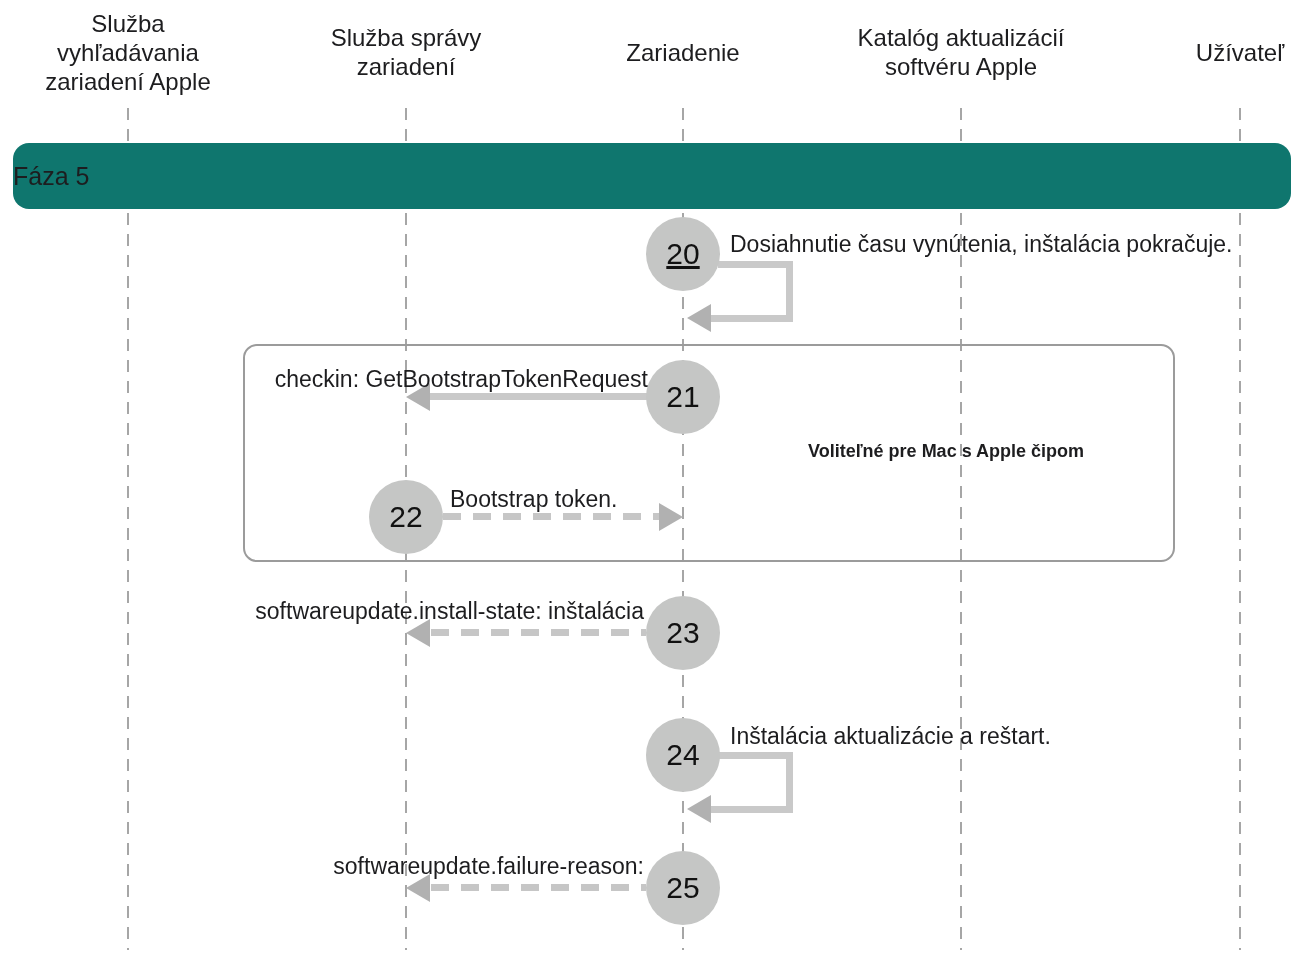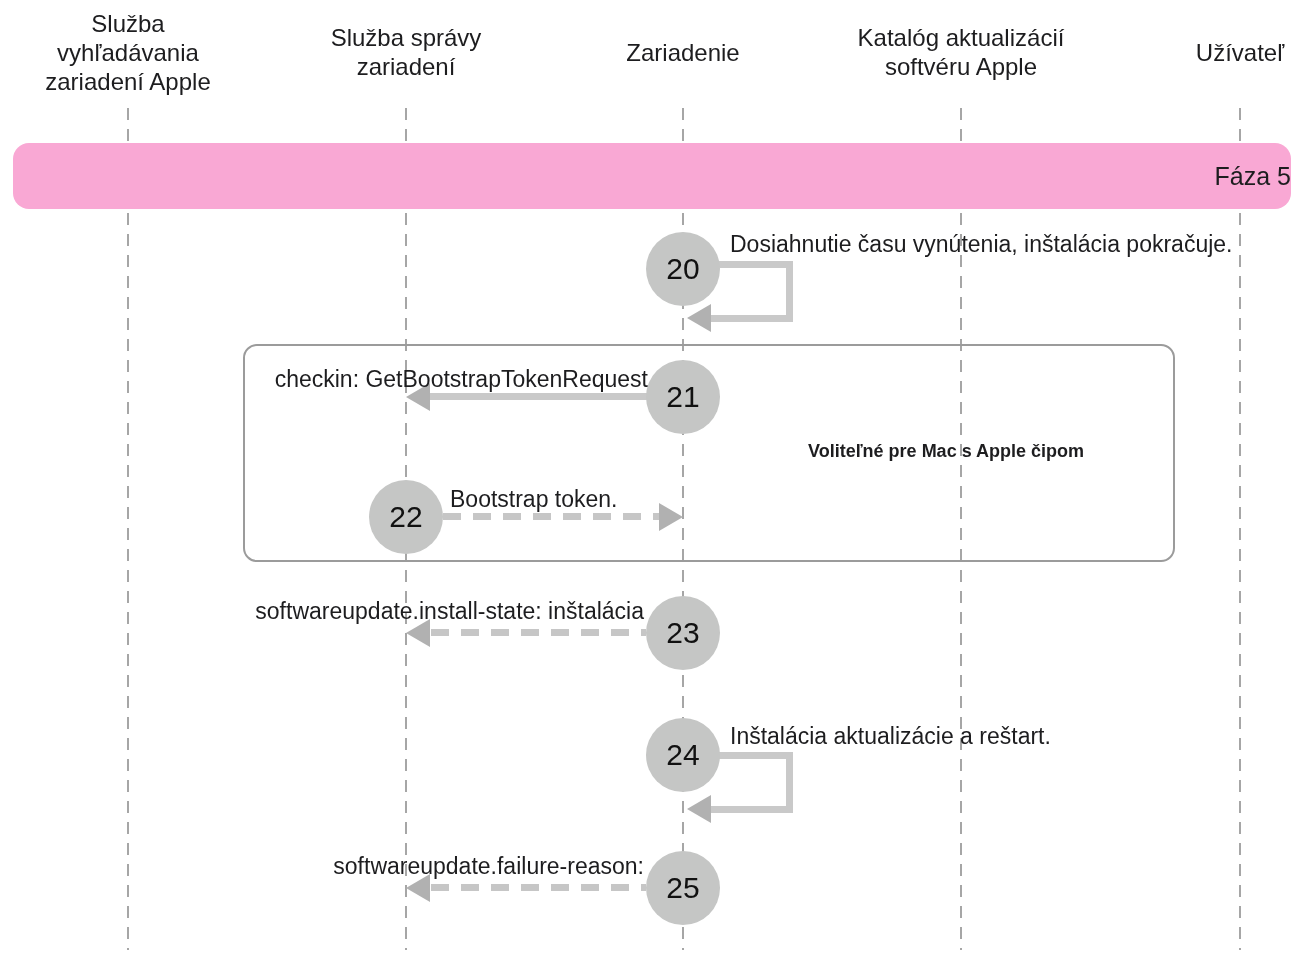--- a/index.html
+++ b/index.html
@@ -12,22 +12,22 @@
     position:absolute; top:0; height:104px;
     display:flex; align-items:center; justify-content:center;
     text-align:center; font-size:24px; line-height:29px; white-space:pre-line;
   }
   .lifeline {
     position:absolute; top:108px; height:842px; width:2px;
     background:repeating-linear-gradient(to bottom,#a6a6a6 0 12px,transparent 12px 21px);
   }
   .banner {
     position:absolute; left:13px; top:143px; width:1278px; height:66px;
-    background:#f9a8d4; border-radius:16px;
-    display:flex; align-items:center; justify-content:flex-end; font-size:25px;
+    background:#0f766e; border-radius:16px;
+    display:flex; align-items:center; justify-content:flex-start; font-size:25px;
   }
   .opt-box {
     position:absolute; left:243px; top:344px; width:932px; height:218px;
     border:2px solid #9b9b9b; border-radius:14px; box-sizing:border-box;
   }
   .opt-label {
     position:absolute; top:441px; left:946px; transform:translateX(-50%);
     font-size:18px; font-weight:bold; white-space:nowrap;
   }
   .circle {
@@ -76,21 +76,21 @@
   <div class="lifeline" style="left:1239px;"></div>
 
   <div class="banner">
     <span>Fáza 5</span>
   </div>
 
   <div class="hline" style="left:718px;top:261px;width:75px;"></div>
   <div class="vline" style="left:786px;top:261px;height:61px;"></div>
   <div class="hline" style="left:709px;top:315px;width:84px;"></div>
   <div class="ah-left" style="left:687px;top:304px;"></div>
-  <div class="circle" style="left:646px;top:232px;">
+  <div class="circle" style="left:646px;top:217px;text-decoration:underline;">
     <span>20</span>
   </div>
   <div class="lbl" style="left:730px;top:231px;">Dosiahnutie času vynútenia, inštalácia pokračuje.</div>
 
   <div class="opt-box"></div>
   <div class="opt-label">Voliteľné pre Mac s Apple čipom</div>
 
   <div class="hline" style="left:430px;top:393px;width:218px;"></div>
   <div class="ah-left" style="left:406px;top:383px;"></div>
   <div class="circle" style="left:646px;top:360px;">

